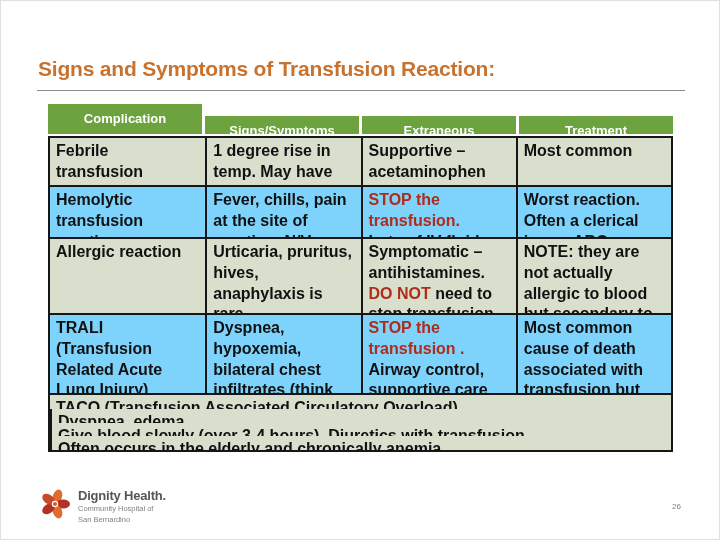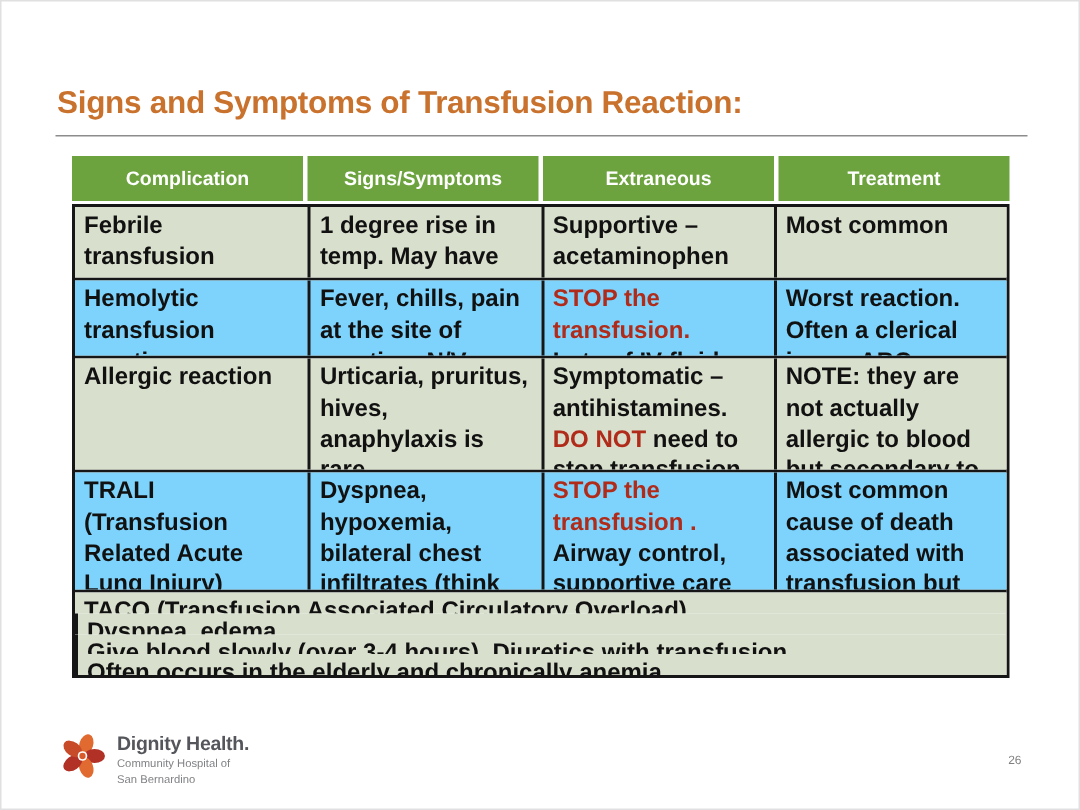--- a/index.html
+++ b/index.html
@@ -50,21 +50,21 @@
   .th {
     flex: 1 1 25%;
     background: #6ca33e;
     color: #ffffff;
     font-size: 13px;
     font-weight: bold;
     text-align: center;
     line-height: 30px;
     overflow: hidden;
   }
-  .th + .th { margin-left: 3px; }
+  .th + .th { margin-left: 3px; margin-top: 12px; }
 
   .tbody {
     border: 2px solid #161616;
   }
   .tr {
     display: flex;
   }
   .tr + .tr { border-top: 2px solid #161616; }
   .td {
     flex: 1 1 25%;

